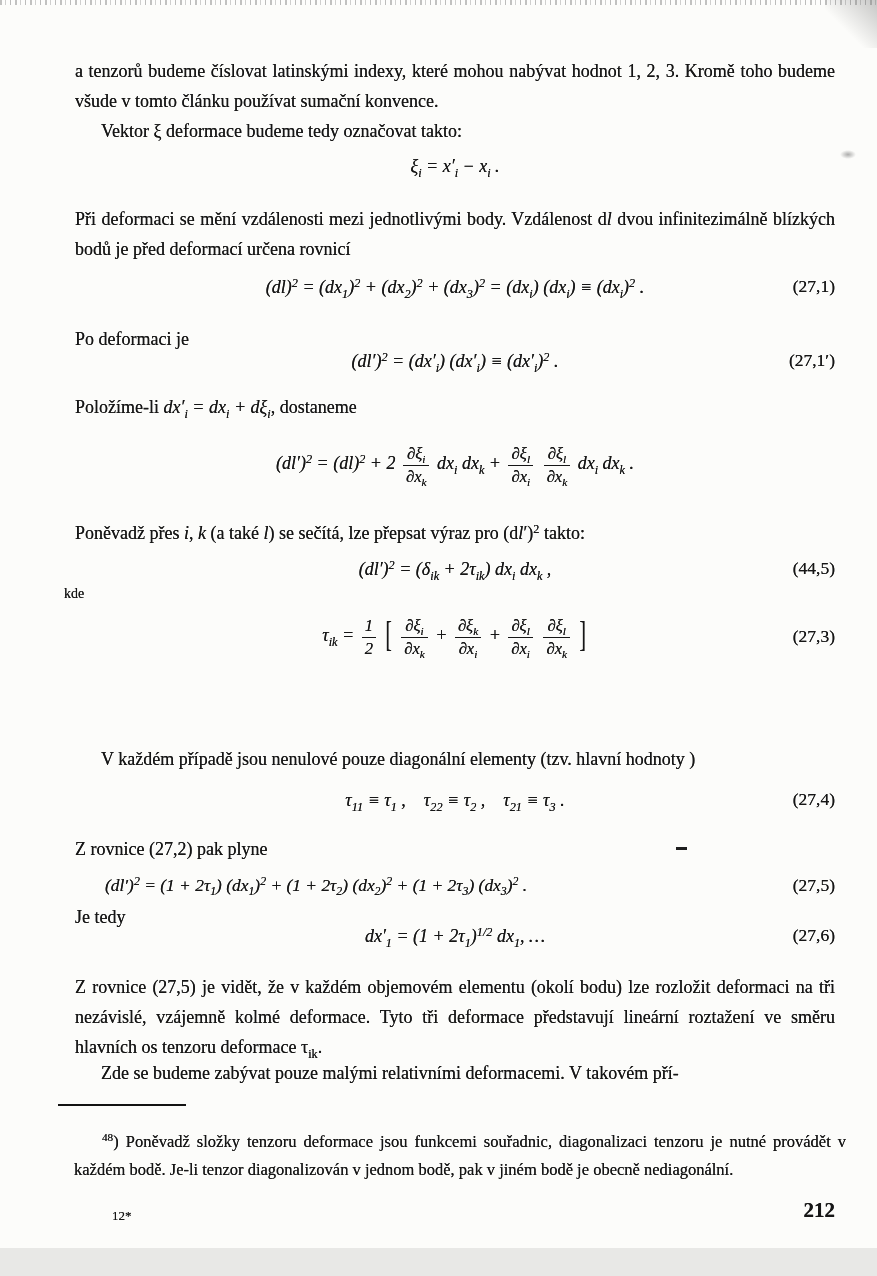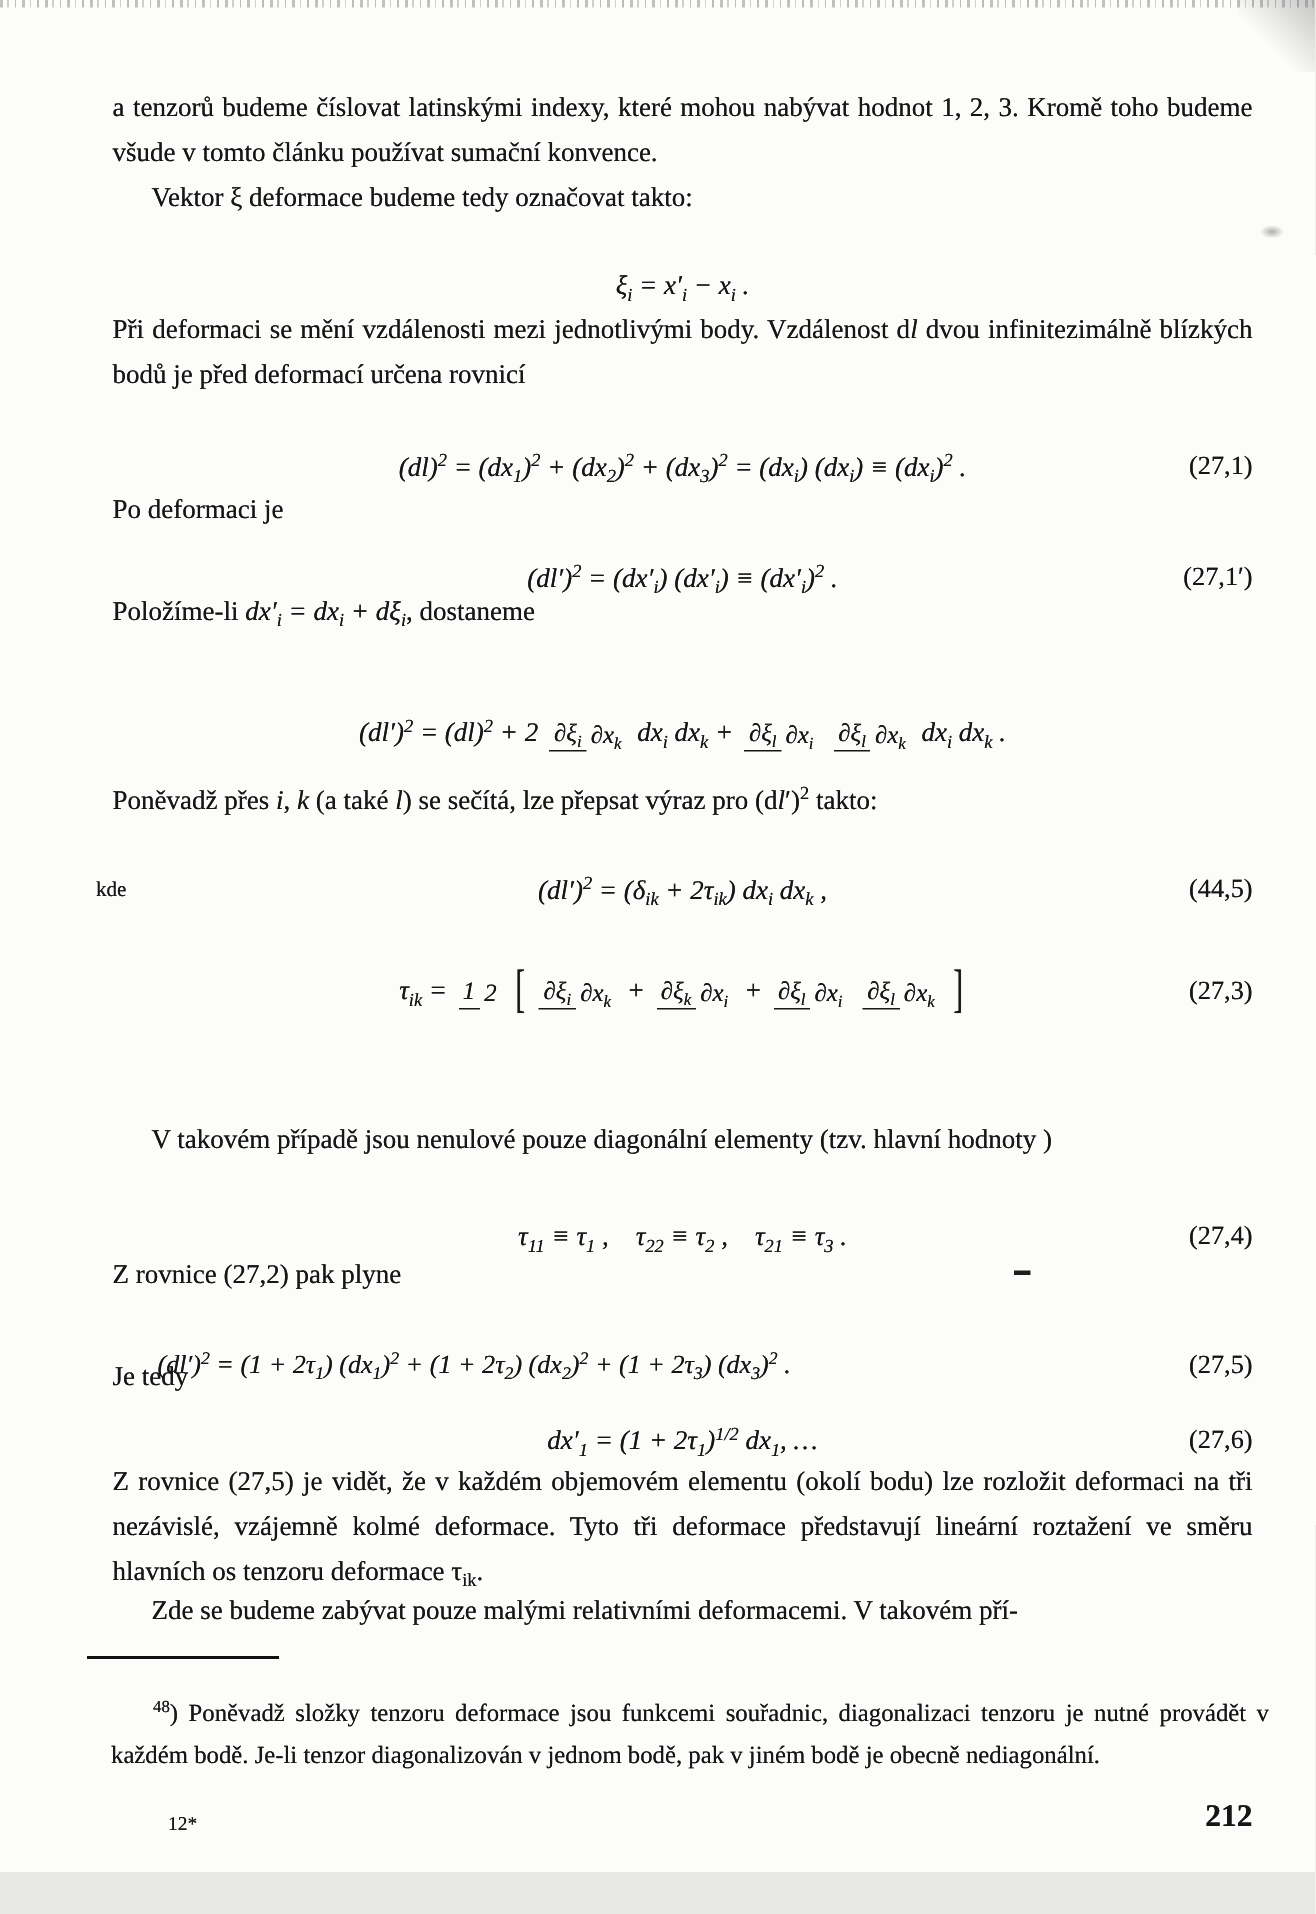--- a/index.html
+++ b/index.html
@@ -16,32 +16,32 @@
   .para{
     position:absolute;left:75px;width:760px;
     font-size:18px;line-height:30px;margin:0;
   }
   .just{text-align:justify;}
   .line{white-space:nowrap;}
   .indent{text-indent:26px;}
   .eqrow{
     position:absolute;left:75px;width:760px;
     display:flex;justify-content:center;align-items:center;
-    font-style:italic;font-size:18px;line-height:1.25;margin-top:24px;
+    font-style:italic;font-size:18px;line-height:1.25;
   }
   .eqrow.wide{justify-content:flex-start;padding-left:30px;box-sizing:border-box;font-size:17.4px;}
   .eqbody{white-space:nowrap;}
   .eqnum{
     position:absolute;right:0;top:50%;transform:translateY(-50%);
     font-style:normal;font-size:17.5px;white-space:nowrap;
   }
   sub{font-size:68%;vertical-align:-0.38em;line-height:0;}
   sup{font-size:68%;vertical-align:0.5em;line-height:0;}
   .frac{
-    display:inline-flex;flex-direction:row;align-items:stretch;
+    display:inline-flex;flex-direction:column;align-items:stretch;
     text-align:center;vertical-align:middle;
     margin:0 3px;font-size:.92em;line-height:1.18;justify-content:space-between;
   }
   .fnum{border-bottom:1.4px solid currentColor;padding:0 3px 1px;}
   .fden{padding:1px 3px 0;}
   .bigbr{display:inline-block;transform:scaleY(1.85);font-style:normal;margin:0 2px;font-size:1.05em;}
   .kde{position:absolute;left:64px;font-size:14px;margin:0;}
   .fnrule{position:absolute;left:58px;top:1104px;width:128px;height:2px;background:#121212;}
   .footnote{
     position:absolute;left:58px;top:1112px;width:772px;
@@ -138,21 +138,21 @@
           <span class="fnum">∂ξ<sub>l</sub></span>
           <span class="fden">∂x<sub>i</sub></span>
         </span> <span class="frac">
           <span class="fnum">∂ξ<sub>l</sub></span>
           <span class="fden">∂x<sub>k</sub></span>
         </span> <span class="bigbr">]</span></span>
     <span class="eqnum">(27,3)</span>
   </div>
 
 
-  <p class="para line indent" style="top:744px">V takovém případě jsou nenulové pouze diagonální elementy (tzv. hlavní hodnoty )</p>
+  <p class="para line indent" style="top:744px">V každém případě jsou nenulové pouze diagonální elementy (tzv. hlavní hodnoty )</p>
 
   <div class="eqrow" style="top:782px;height:36px">
     <span class="eqbody">τ<sub>11</sub> ≡ τ<sub>1</sub> , τ<sub>22</sub> ≡ τ<sub>2</sub> , τ<sub>21</sub> ≡ τ<sub>3</sub> .</span>
     <span class="eqnum">(27,4)</span>
   </div>
 
   <p class="para line" style="top:834px">Z rovnice (27,2) pak plyne</p>
 
   <div class="eqrow wide" style="top:868px;height:36px">
     <span class="eqbody">(dl′)<sup>2</sup> = (1 + 2τ<sub>1</sub>) (dx<sub>1</sub>)<sup>2</sup> + (1 + 2τ<sub>2</sub>) (dx<sub>2</sub>)<sup>2</sup> + (1 + 2τ<sub>3</sub>) (dx<sub>3</sub>)<sup>2</sup> .</span>

